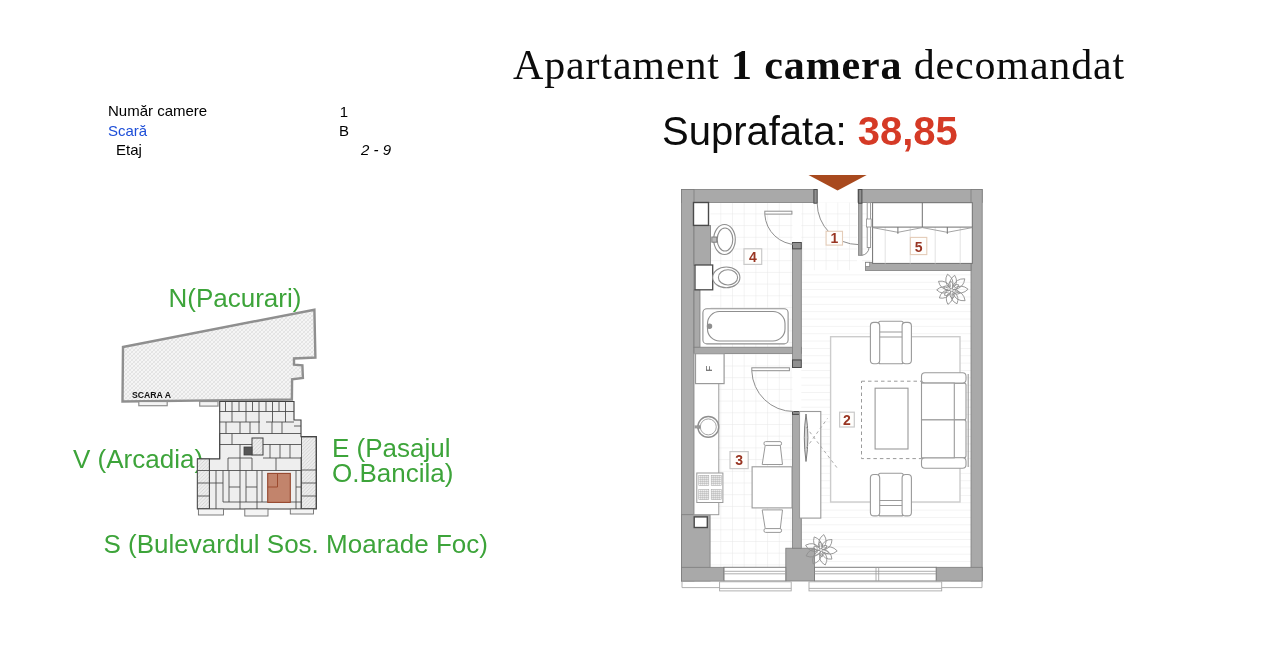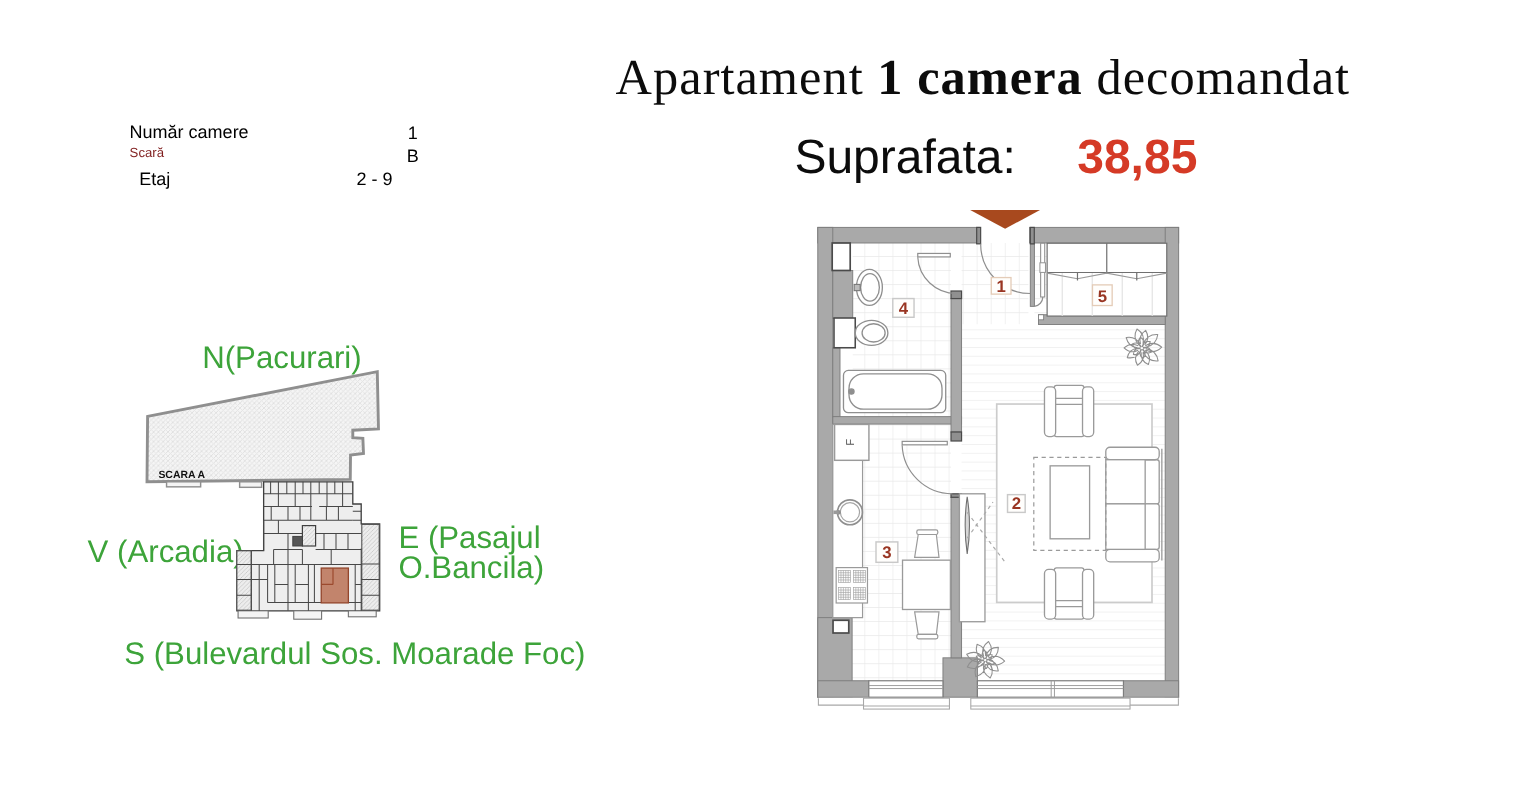--- a/index.html
+++ b/index.html
@@ -6,30 +6,30 @@
   body{font-family:"Liberation Sans", sans-serif;position:relative;}
   .abs{position:absolute;}
 </style>
 </head>
 <body>
 
 <div class="abs" style="left:0;top:41px;width:1706px;text-align:left;">
     <span style="position:absolute;left:513px;top:0;font-size:42px;letter-spacing:0.85px;color:#0c0c0c;white-space:nowrap;font-family:Liberation Serif, serif;">Apartament <b>1 camera</b> decomandat</span>
   </div>
 
-<div class="abs" style="left:662px;top:108.5px;font-size:40px;color:#0c0c0c;white-space:nowrap;">Suprafata: <b style="color:#d53a26;margin-left:40px;">38,85</b></div>
+<div class="abs" style="left:662px;top:108.5px;font-size:40px;color:#0c0c0c;white-space:nowrap;">Suprafata: <b style="color:#d53a26;">38,85</b></div>
 
 <div class="abs" style="left:108px;top:102px;font-size:15px;color:#000;">Număr camere</div>
 <div class="abs" style="left:297px;top:103px;width:94px;text-align:center;font-size:15px;color:#000;">1</div>
 
-<div class="abs" style="left:108px;top:122px;font-size:11px;color:#7f1d1d;">Scară</div>
+<div class="abs" style="left:108px;top:122px;font-size:15px;color:#1d4ed8;">Scară</div>
 <div class="abs" style="left:297px;top:122px;width:94px;text-align:center;font-size:15px;color:#000;">B</div>
 
 <div class="abs" style="left:116px;top:141px;font-size:15px;color:#000;">Etaj</div>
-<div class="abs" style="left:297px;top:141px;width:94px;text-align:left;font-size:15px;color:#000;">2 - 9</div>
+<div class="abs" style="left:297px;top:141px;width:94px;text-align:right;font-size:15px;color:#000;font-style:italic;">2 - 9</div>
 
 <svg class="abs" style="left:40px;top:270px;" width="470" height="330" viewBox="40 270 470 330">
   <defs>
     <pattern id="hatchA" width="4" height="4" patternUnits="userSpaceOnUse">
       <rect width="4" height="4" fill="#f5f5f5"></rect>
       <path d="M0,4 L4,0" stroke="#dadada" stroke-width="0.7"></path>
       <path d="M0,0 L4,4" stroke="#e2e2e2" stroke-width="0.7"></path>
     </pattern>
     <pattern id="hatchB" width="3.5" height="3.5" patternUnits="userSpaceOnUse">
       <rect width="3.5" height="3.5" fill="#ededed"></rect>

